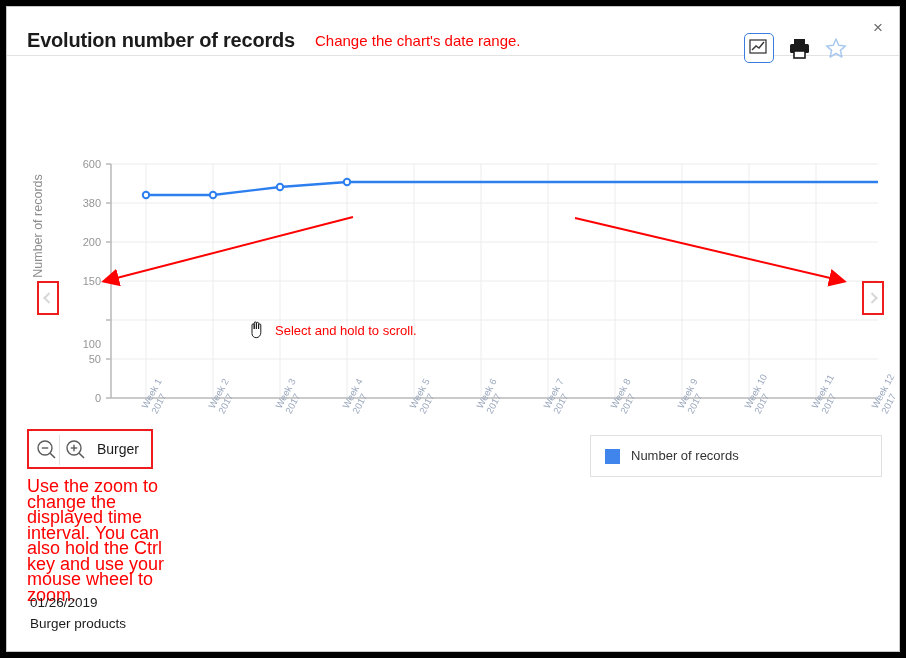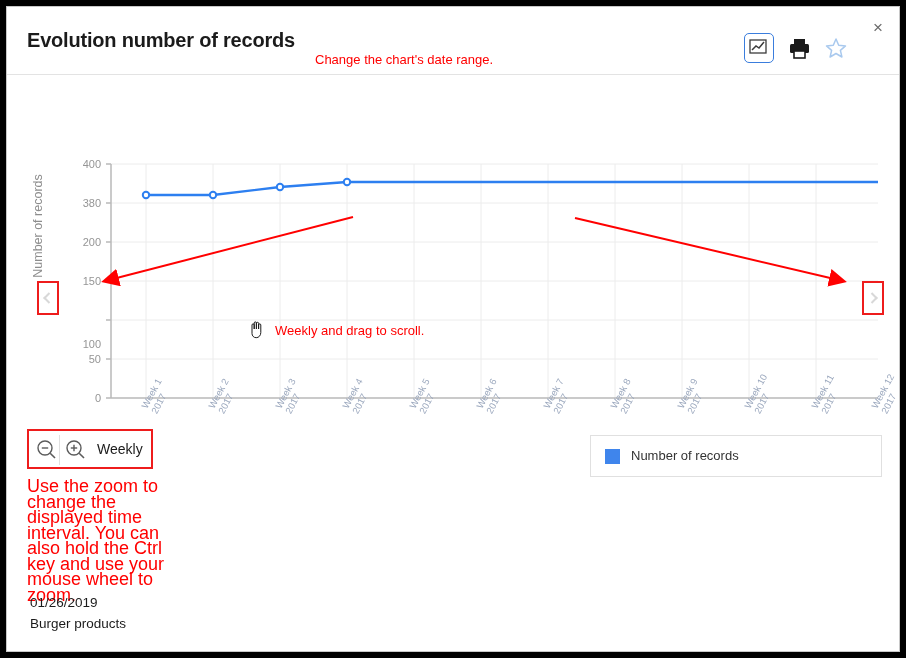--- a/index.html
+++ b/index.html
@@ -15,32 +15,32 @@
     left: 6px; top: 6px;
     width: 894px; height: 646px;
     background: #ffffff;
     border: 1px solid #c8c8c8;
     overflow: hidden;
   }
 
   
   #header {
     position: absolute; left: 0; top: 0;
-    width: 894px; height: 68px;
+    width: 894px; height: 49px;
     border-bottom: 1px solid #e3e3e3;
     background: #ffffff;
   }
   #page-title {
     position: absolute; left: 20px; top: 22px;
     font-size: 20px; font-weight: bold; color: #1b1b1b;
     letter-spacing: -0.2px; white-space: nowrap;
   }
   #date-hint {
-    position: absolute; left: 308px; top: 45px;
-    font-size: 13px; color: #ff0000; white-space: nowrap;
+    position: absolute; left: 308px; top: 25px;
+    font-size: 15px; color: #ff0000; white-space: nowrap;
   }
   #date-range-picker {
     position: absolute; left: 510px; top: 27px;
     width: 218px; height: 28px;
     border: 1px solid #d0d0d0; border-radius: 3px;
     background: #ffffff; cursor: pointer;
   }
   #date-range-value {
     position: absolute; left: 8px; top: 5px;
     font-size: 13.5px; color: #404040; white-space: nowrap;
@@ -258,21 +258,21 @@
 
       <defs>
         <marker id="redarrow" markerWidth="9" markerHeight="9" refX="7" refY="4.5" orient="auto">
           <path d="M0,0 L9,4.5 L0,9 z" fill="#ff0000"></path>
         </marker>
       </defs>
       <line x1="346" y1="148" x2="98" y2="212" stroke="#ff0000" stroke-width="2" marker-end="url(#redarrow)"></line>
       <line x1="568" y1="149" x2="836" y2="212" stroke="#ff0000" stroke-width="2" marker-end="url(#redarrow)"></line>
     </svg>
 
-    <div class="axis-tick-label" style="left:54px; top:89px;  width:40px;">400</div>
+    <div class="axis-tick-label" style="left:54px; top:89px;  width:40px;">600</div>
     <div class="axis-tick-label" style="left:54px; top:128px; width:40px;">380</div>
     <div class="axis-tick-label" style="left:54px; top:167px; width:40px;">200</div>
     <div class="axis-tick-label" style="left:54px; top:206px; width:40px;">150</div>
     <div class="axis-tick-label" style="left:54px; top:245px; width:40px;margin-top:24px;">100</div>
     <div class="axis-tick-label" style="left:54px; top:284px; width:40px;">50</div>
     <div class="axis-tick-label" style="left:54px; top:323px; width:40px;">0</div>
 
     <div class="x-axis-tick-label" style="left:132px; top:336px;"><span>Week 1</span><br><span>2017</span></div>
     <div class="x-axis-tick-label" style="left:199px; top:336px;"><span>Week 2</span><br><span>2017</span></div>
     <div class="x-axis-tick-label" style="left:266px; top:336px;"><span>Week 3</span><br><span>2017</span></div>
@@ -289,40 +289,40 @@
     <div id="scroll-left-button" class="scroll-arrow-button">
       <span class="chev"></span>
     </div>
     <div id="scroll-right-button" class="scroll-arrow-button">
       <span class="chev"></span>
     </div>
 
     <svg id="hand-cursor-icon" width="18" height="20" viewBox="0 0 18 20">
       <path d="M4,12 L4,6 a1.1,1.1 0 0 1 2.2,0 L6.2,10 L6.2,4 a1.1,1.1 0 0 1 2.2,0 L8.4,10 L8.4,4.4 a1.1,1.1 0 0 1 2.2,0 L10.6,10 L10.6,6 a1.1,1.1 0 0 1 2.2,0 L12.8,13.5 c0,3 -2,5.2 -4.6,5.2 c-2.6,0 -4.2,-2 -4.2,-4.2 z" fill="none" stroke="#1b1b1b" stroke-width="1"></path>
     </svg>
-    <div id="drag-annotation" class="annotation-text">Weekly and drag to scroll.</div>
+    <div id="drag-annotation" class="annotation-text">Select and hold to scroll.</div>
   </div>
 
   <div id="zoom-controls">
     <div id="zoom-out-button" class="zoom-btn">
       <svg width="28" height="30" viewBox="0 0 28 30">
         <circle cx="13" cy="13" r="7" fill="none" stroke="#5b5b5b" stroke-width="1.4"></circle>
         <line x1="18.2" y1="18.2" x2="23" y2="23" stroke="#5b5b5b" stroke-width="1.6"></line>
         <line x1="9.8" y1="13" x2="16.2" y2="13" stroke="#5b5b5b" stroke-width="1.4"></line>
       </svg>
     </div>
     <div id="zoom-in-button" class="zoom-btn">
       <svg width="28" height="30" viewBox="0 0 28 30">
         <circle cx="13" cy="13" r="7" fill="none" stroke="#5b5b5b" stroke-width="1.4"></circle>
         <line x1="18.2" y1="18.2" x2="23" y2="23" stroke="#5b5b5b" stroke-width="1.6"></line>
         <line x1="9.8" y1="13" x2="16.2" y2="13" stroke="#5b5b5b" stroke-width="1.4"></line>
         <line x1="13" y1="9.8" x2="13" y2="16.2" stroke="#5b5b5b" stroke-width="1.4"></line>
       </svg>
     </div>
-    <div id="zoom-interval-label">Weekly</div>
+    <div id="zoom-interval-label">Burger</div>
   </div>
 
   <div id="zoom-instructions">Use the zoom to change the displayed time interval. You can also hold the Ctrl key and use your mouse wheel to zoom.</div>
 
   <div id="chart-legend">
     <span id="legend-swatch" style="background: rgb(63, 133, 236);"></span>
     <span id="legend-label">Number of records</span>
   </div>
 
   <div id="footer-date">01/26/2019</div>

